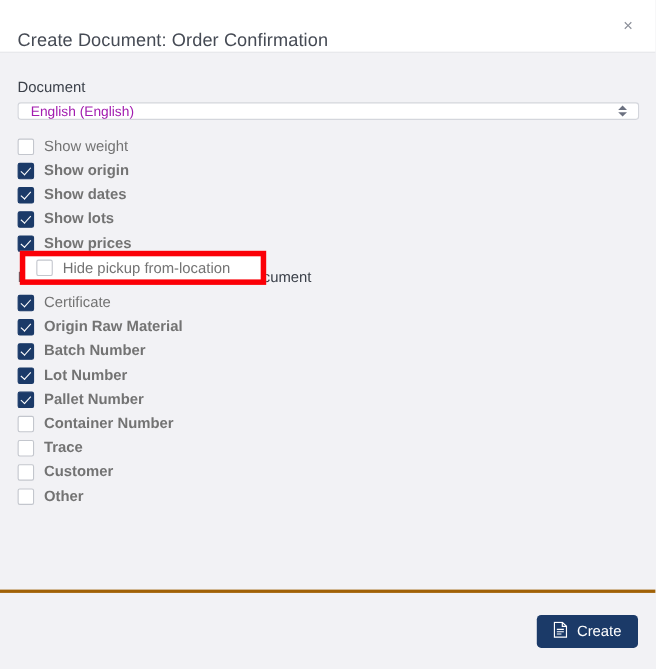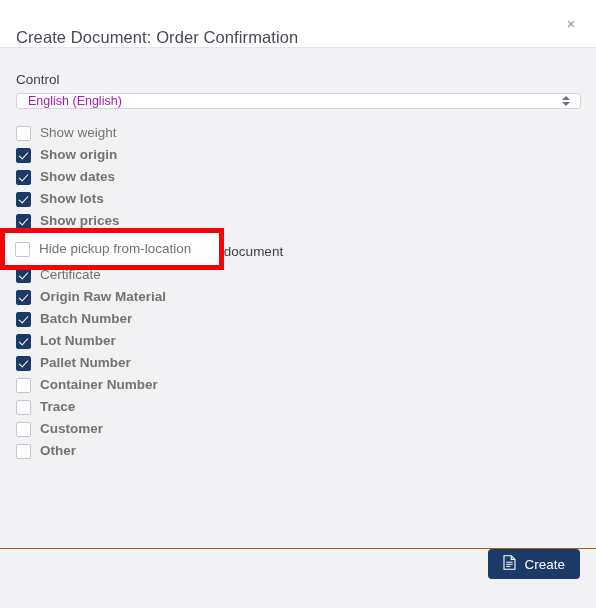--- a/index.html
+++ b/index.html
@@ -149,41 +149,42 @@
 
   .section-title {
     font-size: 13.5px;
     color: #3b4049;
     margin: 13px 0 6px 0;
   }
 
   
   .highlight-overlay {
     position: absolute;
-    left: 0;
+    left: 18px;
     top: 228px;
     width: 224px;
-    height: 42px;
+    height: 31px;
     border: 5px solid #fb0007;
     background: #ffffff;
     z-index: 20;
     display: flex;
     align-items: center;
     padding-left: 10px;
   }
   .highlight-overlay .cb { margin-right: 9px; }
 
   
   .modal-footer {
     position: absolute;
     left: 0; right: 0; bottom: 0;
-    height: 60px;
+    height: 72px;
     background: #f2f2f5;
-    border-top: 1px solid #a16207;
-    display: flex;
+    border-top: 3px solid #a16207;
+    display: flex;
+    align-items: center;
     justify-content: flex-end;
     padding-right: 16px;
   }
   .create-button {
     background: #1b3a68;
     color: #ffffff;
     border: none;
     border-radius: 4px;
     height: 30px;
     padding: 0 15px;
@@ -199,21 +200,21 @@
 </head>
 <body>
 
 <div class="modal-header">
   <div class="modal-title">Create Document: Order Confirmation</div>
   <button class="close-button">×</button>
 </div>
 
 <div class="modal-body">
 
-  <div class="field-label">Control</div>
+  <div class="field-label">Document</div>
 
   <div class="select-wrap">
     <div class="select-box">English (English)</div>
     <span class="select-arrow">
       <i class="up"></i>
         <i class="down"></i>
     </span>
   </div>
 
   <div class="check-group" id="display-options">

